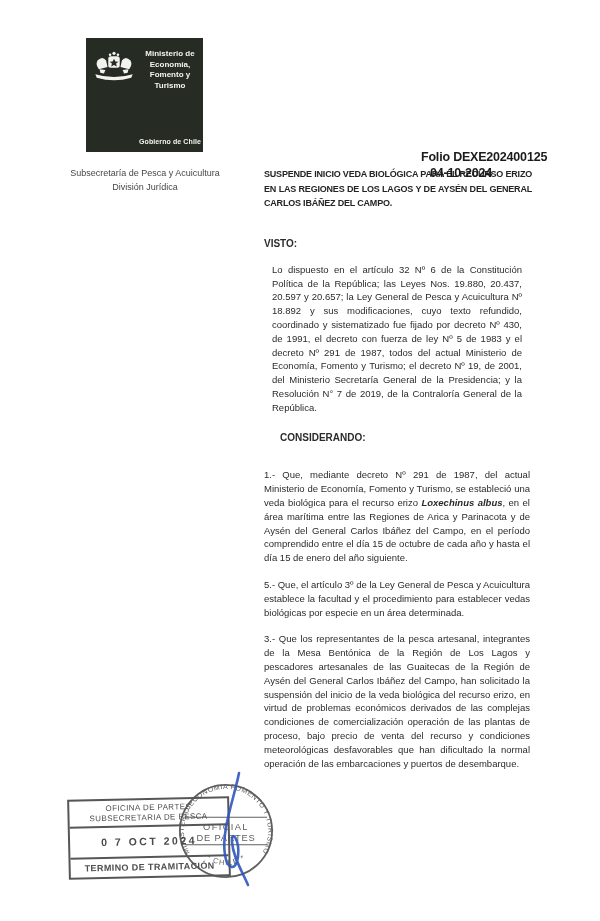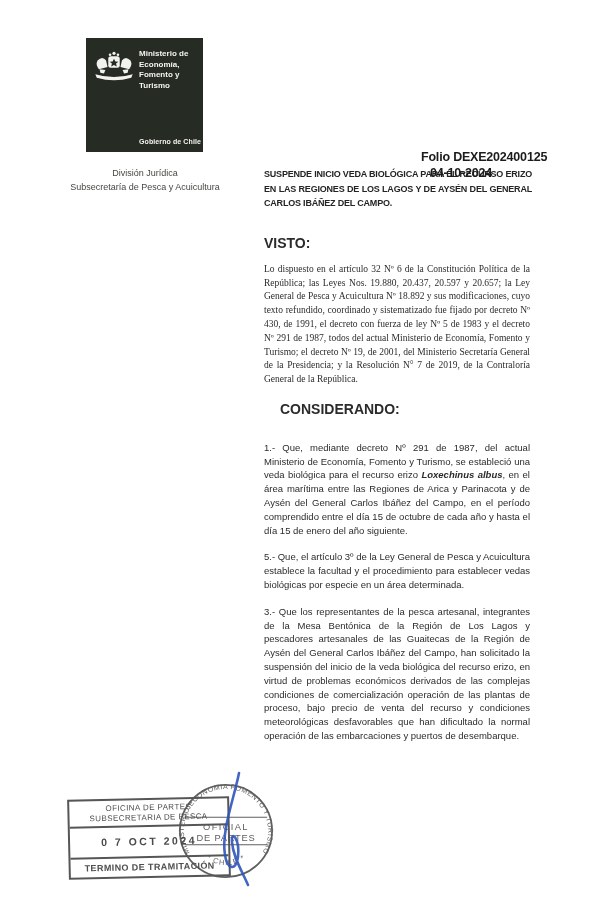--- a/index.html
+++ b/index.html
@@ -6,42 +6,42 @@
   .page{
     position:relative;width:600px;height:921px;background:#ffffff;
     font-family:"Liberation Sans",sans-serif;color:#2e2e2e;overflow:hidden;
     margin:0 auto;
   }
   
   .logo{position:absolute;left:86px;top:38px;width:117px;height:114px;background:#262b24;}
   .crest{position:absolute;left:5px;top:11px;width:46px;height:36px;}
   .logo-ministry{
     position:absolute;left:53px;top:11px;width:62px;
-    color:#f4f4f0;font-weight:bold;font-size:8px;line-height:10.5px;white-space:pre-line;
+    color:#f4f4f0;font-weight:bold;font-size:8px;line-height:10.5px;white-space:pre-line;text-align:center;
   }
   .logo-gov{position:absolute;left:53px;bottom:7px;color:#f4f4f0;font-weight:bold;font-size:7px;letter-spacing:.1px;}
   .dept{
     position:absolute;left:33px;top:166px;width:224px;text-align:center;
     font-size:9px;line-height:14px;color:#474743;
   }
   .folio{position:absolute;left:421px;top:150px;font-size:12.5px;font-weight:bold;color:#1b1b1b;z-index:6;letter-spacing:-.2px;}
   .folio-date{position:absolute;left:430px;top:166px;font-size:12.5px;font-weight:bold;color:#1b1b1b;z-index:6;letter-spacing:-.2px;text-align:center;}
   
   .doc-title{
     position:absolute;left:264px;top:167px;width:268px;
     font-size:9px;font-weight:bold;line-height:14.5px;letter-spacing:-.2px;
     text-align:justify;color:#242424;
   }
   .content{
     position:absolute;left:264px;top:237px;width:266px;
     font-size:9.5px;line-height:13.8px;text-align:justify;color:#2b2b2b;
   }
-  .content .heading{font-weight:bold;font-size:14px;text-align:left;}
+  .content .heading{font-weight:bold;font-size:10px;text-align:left;}
   .visto-heading{margin:0 0 12px 0;}
-  .visto-body{margin:0;font-family:Liberation Serif, serif;}
+  .visto-body{margin:8px;}
   .considerando-heading{margin:16px 0 24px 16px;}
   .para{margin:12px 0 13px 0;}
   .species{font-weight:bold;font-style:italic;}
   
   .round-stamp{position:absolute;left:177px;top:782px;width:98px;height:98px;z-index:2;}
   .rect-stamp{
     position:absolute;left:68px;top:798px;width:158px;z-index:3;
     border:2px solid #565656;color:#4e4e4e;transform:rotate(-1.3deg);
     background:transparent;
   }
@@ -71,22 +71,22 @@
       <path d="M32,12.5 l1.9,3.8 4.2,.3 -3.2,2.7 1,4.1 -3.9,-2.2 -3.9,2.2 1,-4.1 -3.2,-2.7 4.2,-.3 z" fill="#262b24"></path>
     </svg>
     <div class="logo-ministry">Ministerio de
 Economía,
 Fomento y
 Turismo</div>
     <div class="logo-gov">Gobierno de Chile</div>
   </div>
 
   <div class="dept">
+    <div>Subsecretaría de Pesca y Acuicultura</div>
     <div>División Jurídica</div>
-    <div>Subsecretaría de Pesca y Acuicultura</div>
   </div>
 
   <div class="folio">Folio DEXE202400125</div>
   <div class="folio-date">04-10-2024</div>
 
   <div class="doc-title">SUSPENDE INICIO VEDA BIOLÓGICA PARA EL RECURSO ERIZO EN LAS REGIONES DE LOS LAGOS Y DE AYSÉN DEL GENERAL CARLOS IBÁÑEZ DEL CAMPO.</div>
 
   <div class="content">
     <p class="heading visto-heading">VISTO:</p>
     <p class="visto-body">Lo dispuesto en el artículo 32 Nº 6 de la Constitución Política de la República; las Leyes Nos. 19.880, 20.437, 20.597 y 20.657; la Ley General de Pesca y Acuicultura Nº 18.892 y sus modificaciones, cuyo texto refundido, coordinado y sistematizado fue fijado por decreto Nº 430, de 1991, el decreto con fuerza de ley Nº 5 de 1983 y el decreto Nº 291 de 1987, todos del actual Ministerio de Economía, Fomento y Turismo; el decreto Nº 19, de 2001, del Ministerio Secretaría General de la Presidencia; y la Resolución N° 7 de 2019, de la Contraloría General de la República.</p>

